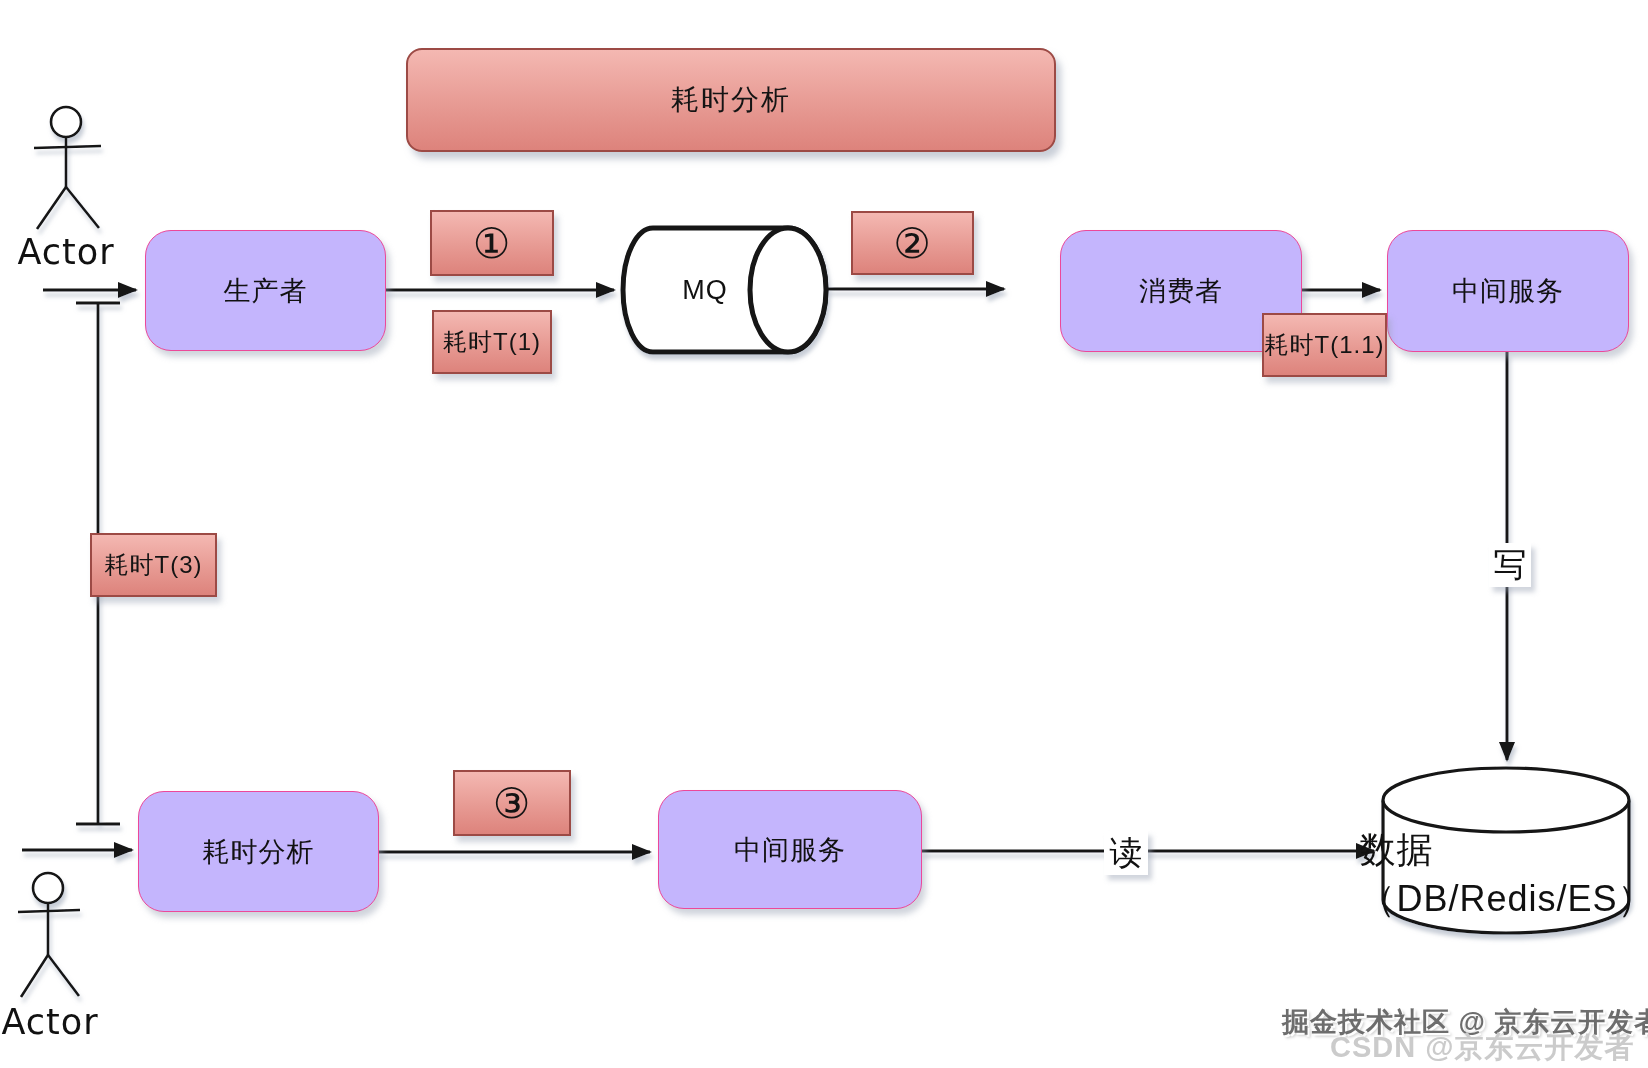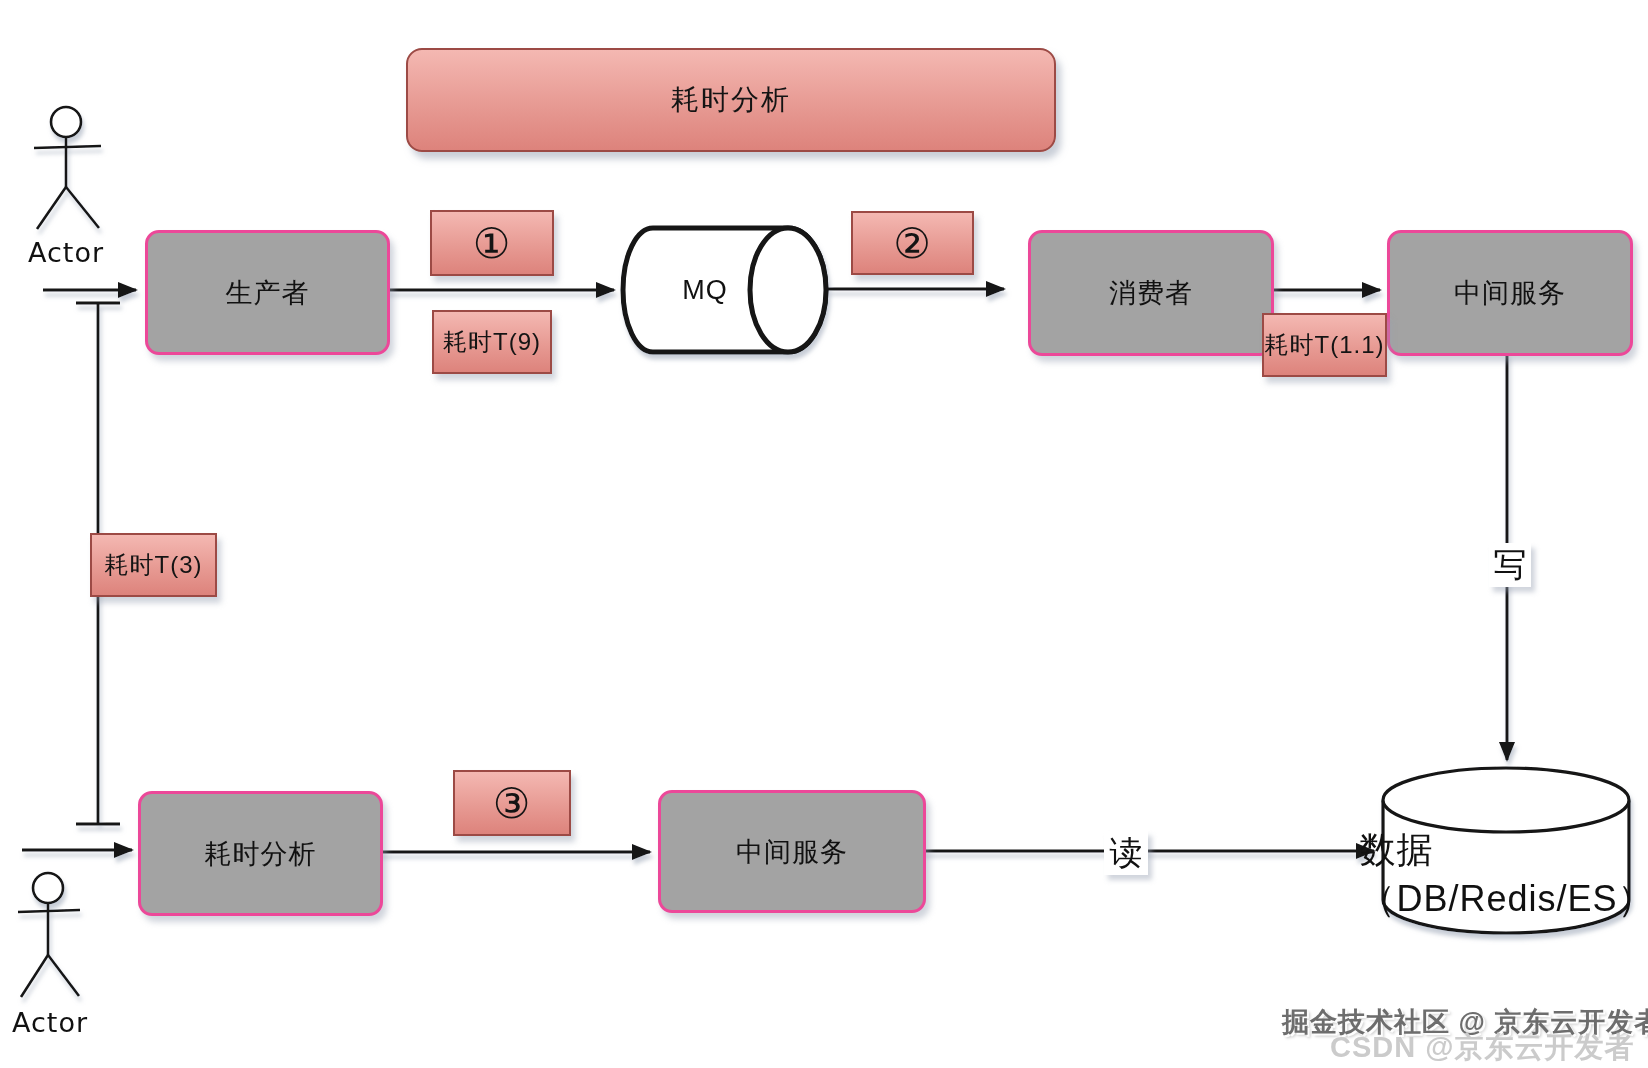--- a/index.html
+++ b/index.html
@@ -3,21 +3,21 @@
 <meta charset="utf-8">
 <style>
   html,body { margin:0; padding:0; background:#ffffff; }
   .stage {
     position:relative; width:1648px; height:1068px; background:#ffffff;
     font-family:"Liberation Sans","DejaVu Sans",sans-serif; color:#111; overflow:hidden;text-decoration:underline;
   }
   svg.wires { position:absolute; left:0; top:0; width:1648px; height:1068px; }
 
   .node {
-    position:absolute; background:#a3a3a3; border:3px solid #ec4899; border-radius:14px;
+    position:absolute; background:#c4b5fd; border:1px solid #ec4899; border-radius:26px;
     display:flex; align-items:center; justify-content:center;
     font-size:27px; letter-spacing:1px;
     box-shadow:4px 6px 6px rgba(150,160,178,.45);
   }
   .badge {
     position:absolute; background:linear-gradient(180deg,#f4b8b2 0%,#e79a93 55%,#dd837c 100%);
     border:2px solid #9c4a45; display:flex; align-items:center; justify-content:center;
     font-size:24px; letter-spacing:1px; color:#141414;
     box-shadow:4px 6px 6px rgba(150,160,178,.45);
   }
@@ -33,21 +33,21 @@
   .shape-label {
     position:absolute; display:flex; align-items:center; justify-content:center;
     font-size:27px; letter-spacing:1px;
   }
   .edge-label {
     position:absolute; background:#ffffff; display:flex; align-items:center; justify-content:center;
     font-size:33px; box-shadow:4px 5px 5px rgba(150,160,178,.45);
   }
   .actor-label {
     position:absolute; display:flex; align-items:center; justify-content:center;
-    font-size:27px; letter-spacing:1px; font-family:"DejaVu Sans","Liberation Sans",sans-serif;
+    font-size:35px; letter-spacing:1px; font-family:"DejaVu Sans","Liberation Sans",sans-serif;
   }
   .wm1 {
     position:absolute; left:1282px; top:1004px; width:360px;
     font-size:27px; font-weight:700; letter-spacing:1px; color:#6d6d6d;
     text-shadow:2px 2px 0 rgba(255,255,255,.95), 3px 3px 3px rgba(0,0,0,.22);
     white-space:nowrap;
   }
   .wm2 {
     position:absolute; left:1330px; top:1028px; width:320px;
     font-size:29px; font-weight:700; letter-spacing:1px; color:#cbcbcb;
@@ -112,34 +112,34 @@
       <g stroke-width="3.2">
         <path d="M 1383,802 L 1383,900 A 123,33 0 0 0 1629,900 L 1629,802 Z" fill="#ffffff"></path>
         <ellipse cx="1506" cy="800" rx="123" ry="32" fill="#ffffff"></ellipse>
       </g>
     </g>
   </svg>
 
   <div class="title-box">耗时分析</div>
 
   <div class="node" style="left:145px; top:230px; width:239px; height:119px;">生产者</div>
-  <div class="node" style="left:1028px; top:230px; width:240px; height:120px;">消费者</div>
+  <div class="node" style="left:1060px; top:230px; width:240px; height:120px;">消费者</div>
   <div class="node" style="left:1387px; top:230px; width:240px; height:120px;">中间服务</div>
 
   <div class="node" style="left:138px; top:791px; width:239px; height:119px;">耗时分析</div>
   <div class="node" style="left:658px; top:790px; width:262px; height:117px;">中间服务</div>
 
   <div class="shape-label" style="left:630px; top:262px; width:150px; height:56px;text-align:center;">MQ</div>
   <div class="shape-label" style="left:1385px; top:856px; width:244px; height:38px; font-size:36px;">数据（DB/Redis/ES）</div>
 
   <div class="badge num" style="left:430px; top:210px; width:120px; height:62px;">①</div>
   <div class="badge num" style="left:851px; top:211px; width:119px; height:60px;">②</div>
   <div class="badge num" style="left:453px; top:770px; width:114px; height:62px;">③</div>
 
-  <div class="badge" style="left:432px; top:310px; width:116px; height:60px;">耗时T(9)</div>
+  <div class="badge" style="left:432px; top:310px; width:116px; height:60px;">耗时T(1)</div>
   <div class="badge" style="left:1262px; top:313px; width:121px; height:60px;">耗时T(1.1)</div>
   <div class="badge" style="left:90px; top:533px; width:123px; height:60px;text-align:right;">耗时T(3)</div>
 
   <div class="edge-label" style="left:1489px; top:543px; width:42px; height:44px;">写</div>
   <div class="edge-label" style="left:1104px; top:831px; width:44px; height:44px;">读</div>
 
   <div class="actor-label" style="left:24px; top:236px; width:84px; height:32px;">Actor</div>
   <div class="actor-label" style="left:8px; top:1006px; width:84px; height:32px;">Actor</div>
 
   <div class="wm1">掘金技术社区 @ 京东云开发者</div>

